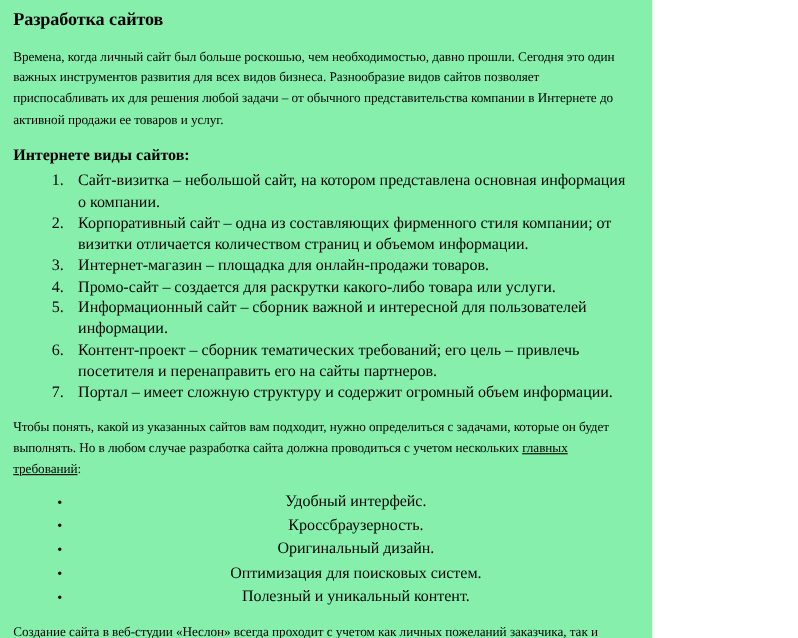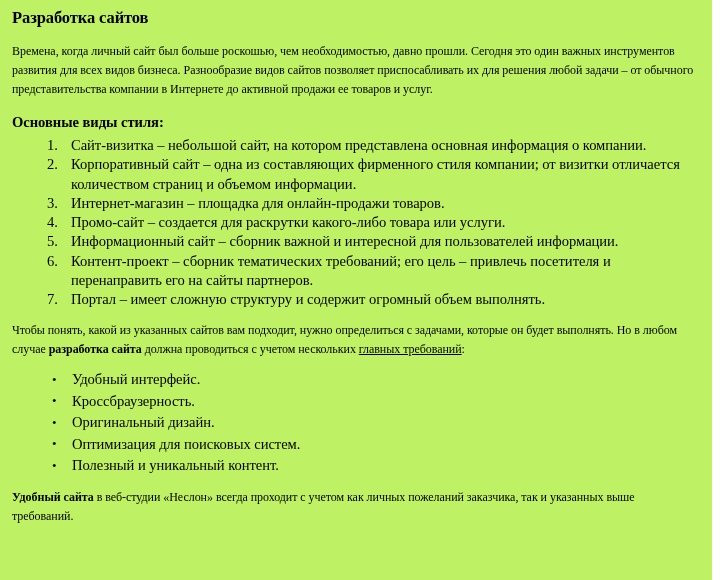--- a/index.html
+++ b/index.html
@@ -10,24 +10,24 @@
   body {
     width: 725px;
     height: 580px;
     overflow: hidden;
     font-family: "Liberation Serif", "DejaVu Serif", serif;
     color: #000000;
     -webkit-font-smoothing: none;
   }
   .page {
     box-sizing: border-box;
-    width: 712px;
+    width: 593px;
     height: 580px;
     padding: 6px 18px 0 12px;
-    background: #bef264;
+    background: #86efac;
   }
   .doc-title {
     font-size: 16.5px;
     font-weight: bold;
     line-height: 1.2;
     margin: 2px 0 0 0;
     letter-spacing: -0.1px;
   }
   .para {
     font-size: 12px;
@@ -68,64 +68,65 @@
     position: absolute;
     left: 0;
     top: 0;
     width: 18px;
     text-align: left;
   }
   ul.bulleted {
     margin: 10px 0 0 0;
     padding: 0 0 0 40px;
     list-style: none;
+    text-align: center;
   }
   ul.bulleted > li {
     position: relative;
     font-size: 14.6px;
     line-height: 21.5px;
     padding-left: 20px;
     letter-spacing: -0.05px;
   }
   ul.bulleted > li::before {
     content: "\2022";
     position: absolute;
     left: 0;
     top: -0.5px;
     font-size: 13px;
   }
-  .b { font-weight: bold; }
+  .b { font-weight: normal; }
   .u { text-decoration: underline; }
 </style>
 </head>
 <body>
 
 <div class="page">
 
   <h1 class="doc-title">Разработка сайтов</h1>
 
   <p class="para first">Времена, когда личный сайт был больше роскошью, чем необходимостью, давно прошли. Сегодня это один важных инструментов развития для всех видов бизнеса. Разнообразие видов сайтов позволяет приспосабливать их для решения любой задачи – от обычного представительства компании в Интернете до активной продажи ее товаров и услуг.</p>
 
-  <p class="section-head">Основные виды стиля:</p>
+  <p class="section-head">Интернете виды сайтов:</p>
 
   <ol class="numbered">
     <li>Сайт-визитка – небольшой сайт, на котором представлена основная информация о компании.</li>
     <li>Корпоративный сайт – одна из составляющих фирменного стиля компании; от визитки отличается количеством страниц и объемом информации.</li>
     <li>Интернет-магазин – площадка для онлайн-продажи товаров.</li>
     <li>Промо-сайт – создается для раскрутки какого-либо товара или услуги.</li>
     <li>Информационный сайт – сборник важной и интересной для пользователей информации.</li>
     <li>Контент-проект – сборник тематических требований; его цель – привлечь посетителя и перенаправить его на сайты партнеров.</li>
-    <li>Портал – имеет сложную структуру и содержит огромный объем выполнять.</li>
+    <li>Портал – имеет сложную структуру и содержит огромный объем информации.</li>
   </ol>
 
   <p class="para"><span>Чтобы понять, какой из указанных сайтов вам подходит, нужно определиться с задачами, которые он будет выполнять. Но в любом случае </span><span class="b">разработка сайта</span><span> должна проводиться с учетом нескольких </span><span class="u">главных требований</span><span>:</span></p>
 
   <ul class="bulleted">
     <li>Удобный интерфейс.</li>
     <li>Кроссбраузерность.</li>
     <li>Оригинальный дизайн.</li>
     <li>Оптимизация для поисковых систем.</li>
     <li>Полезный и уникальный контент.</li>
   </ul>
 
-  <p class="para"><span class="b">Удобный сайта</span><span> в веб-студии «Неслон» всегда проходит с учетом как личных пожеланий заказчика, так и указанных выше требований.</span></p>
+  <p class="para"><span class="b">Создание сайта</span><span> в веб-студии «Неслон» всегда проходит с учетом как личных пожеланий заказчика, так и указанных выше требований.</span></p>
 
 </div>
 
 </body></html>

